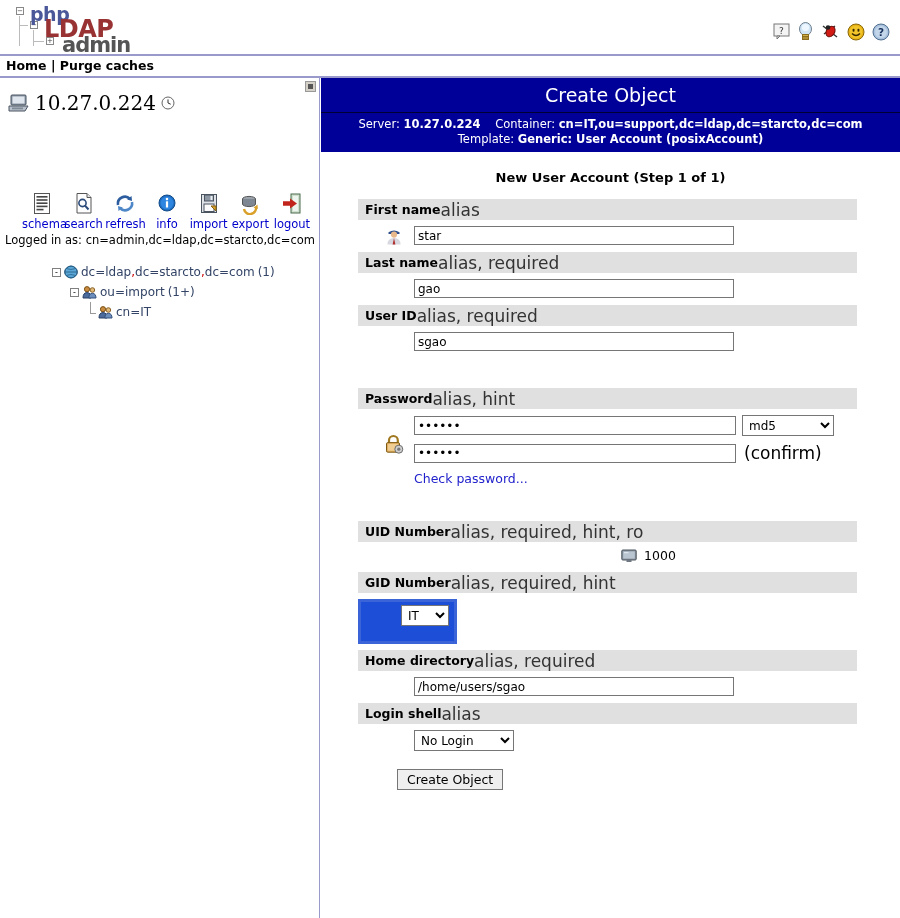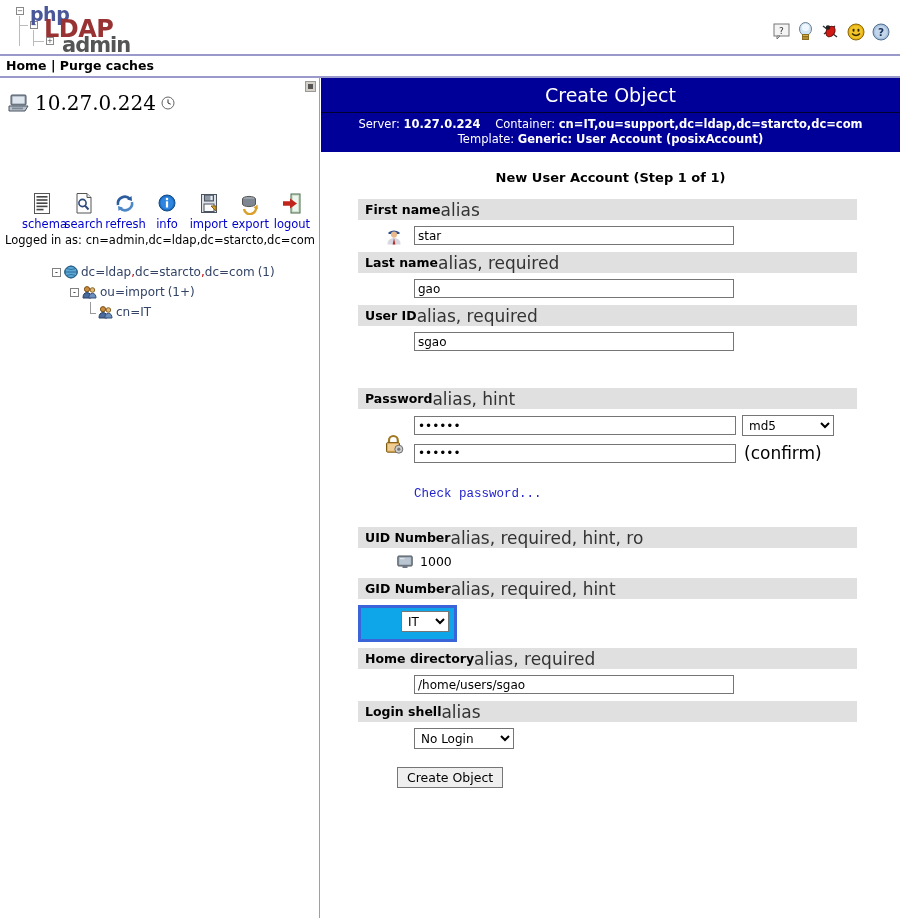--- a/index.html
+++ b/index.html
@@ -292,22 +292,22 @@
   .confirm-lbl { font-size: 17px; color: #000; }
   a.chk {
     font-size: 12.5px;
     color: #2222cc;
     text-decoration: none;
   }
 
   .focus-ring {
     display: inline-block;
     border: 3px solid #3a64d8;
-    padding: 3px 5px 7px 40px;
-    background: #0ea5e9;
+    padding: 3px 5px 15px 40px;
+    background: #1d4ed8;
   }
 
   button.submit {
     font-size: 12.5px;
     font-family: "DejaVu Sans", sans-serif;
     padding: 2px 9px;
     border: 1px solid #767676;
     background: #efefef;
     color: #000;
     cursor: pointer;
@@ -610,33 +610,33 @@
             </svg>
           </div>
           <div class="field-row" style="gap:6px; align-items:center;">
             <input class="txt" type="text" style="width: 322px;" value="••••••">
             <select class="sel" style="width:92px;"><option>md5</option><option>crypt</option><option>sha</option><option>ssha</option><option>smd5</option><option>clear</option></select>
           </div>
           <div class="field-row" style="gap:8px; align-items:center; margin-top:7px;">
             <input class="txt" type="text" style="width: 322px;" value="••••••">
             <span class="confirm-lbl">(confirm)</span>
           </div>
-          <div class="field-row" style="margin-top:24px;font-family:Liberation Mono, monospace;">
+          <div class="field-row" style="margin-top:8px;">
             <a class="chk" href="#">Check password...</a>
           </div>
         </div>
       </div>
 
       <div class="attr" style="margin-top:20px;">
         <div class="attr-head">
           <span class="aname">UID Number</span>
           <span class="ahints"><span>alias</span>, <span>required</span>, <span>hint</span>, <span>ro</span></span>
         </div>
         <div class="attr-body" style="min-height:30px;">
-          <div class="field-row" style="margin-left:76px; gap:7px;">
+          <div class="field-row" style="margin-left:76px; gap:7px;justify-content:center;">
             <svg width="16" height="14" viewBox="0 0 16 14">
               <rect x="0.8" y="1" width="14.4" height="10" rx="1" fill="#8b949e" stroke="#4a545e"></rect>
               <rect x="2.2" y="2.4" width="11.6" height="7.2" fill="#b9c5d1"></rect>
               <rect x="3" y="3.2" width="4.5" height="1" fill="#e8eef4"></rect>
               <rect x="5.5" y="11" width="5" height="2" fill="#6f7882"></rect>
             </svg>
             <span class="ro-val">1000</span>
           </div>
         </div>
       </div>

